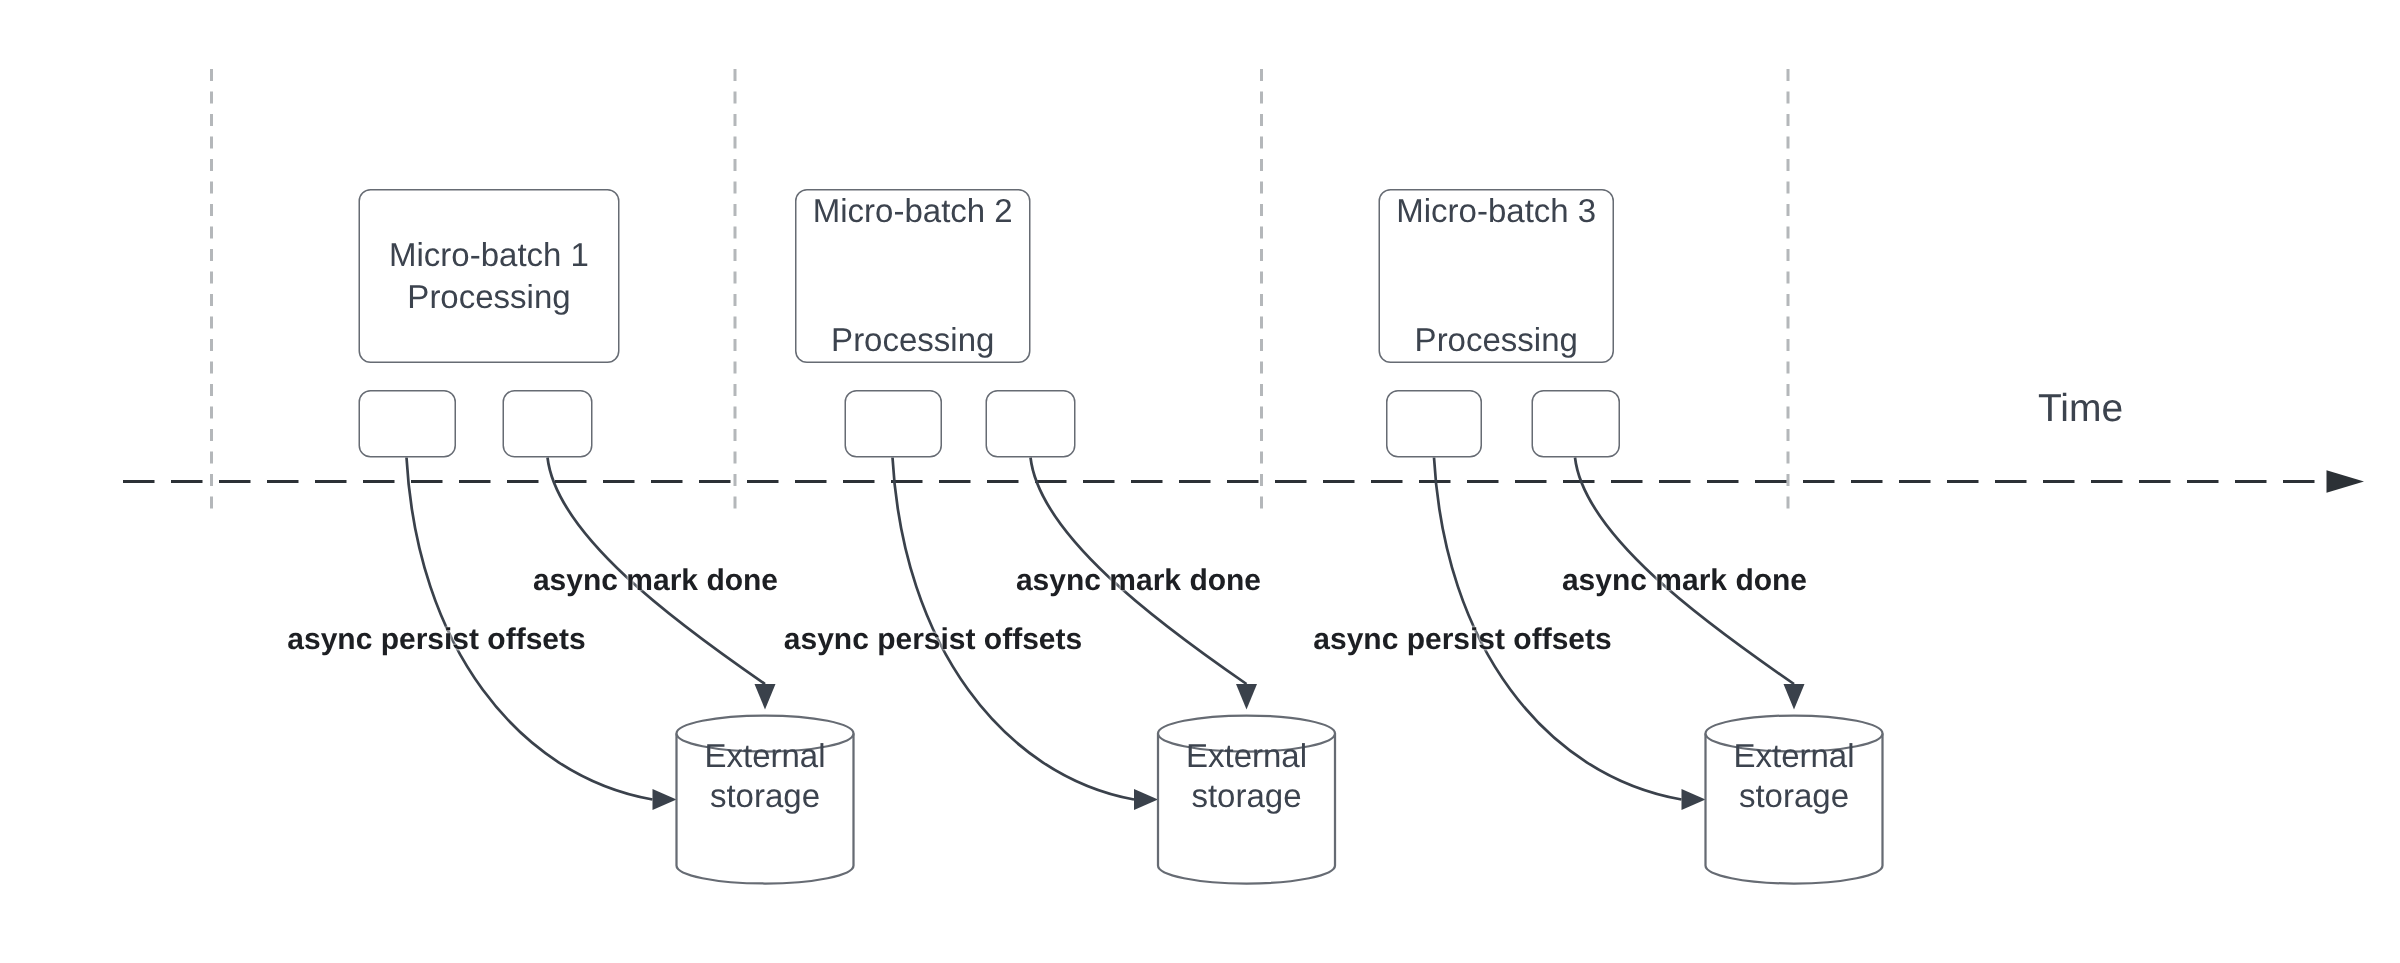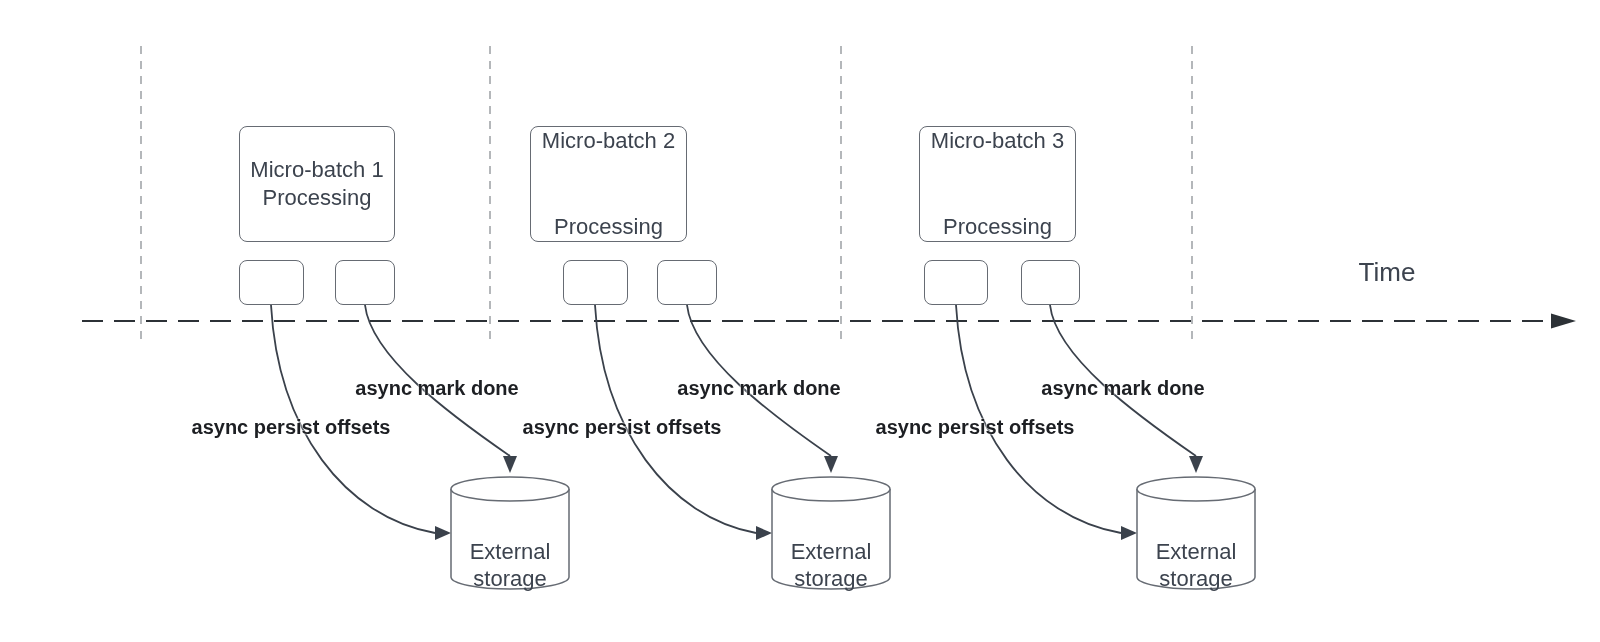--- a/index.html
+++ b/index.html
@@ -44,21 +44,21 @@
     transform: translate(-50%, -50%);
     font-weight: bold;
     font-size: 20px;
     color: var(--color-label-text, #1d1f23);
     white-space: nowrap;
     text-shadow: 0 0 2px #fff, 0 0 2px #fff;
   }
   .cyltext {
     position: absolute;
     width: 118px;
-    top: 538px;
+    top: 490px;
     text-align: center;
     color: var(--color-shape-text, #3c434e);
     font-size: 22px; line-height: 27px;
   }
   .time-label {
     position: absolute;
     left: 1387px; top: 272px;
     transform: translate(-50%, -50%);
     font-size: 26px;
     color: var(--color-shape-text, #3c434e);
@@ -102,21 +102,21 @@
     <g>
       <path class="cyl" d="M772,489 V577 A59 12 0 0 0 890,577 V489"></path>
       <ellipse class="cyl" cx="831" cy="489" rx="59" ry="12"></ellipse>
     </g>
     <g>
       <path class="cyl" d="M1137,489 V577 A59 12 0 0 0 1255,577 V489"></path>
       <ellipse class="cyl" cx="1196" cy="489" rx="59" ry="12"></ellipse>
     </g>
   </svg>
 
-  <div class="box" style="left:239px;width:156px;">
+  <div class="box" style="left:239px;width:174px;">
     <div>Micro-batch 1</div>
     <div>Processing</div>
   </div>
   <div class="box" style="left:530px;width:157px;justify-content:space-between;">
     <div>Micro-batch 2</div>
     <div>Processing</div>
   </div>
   <div class="box" style="left:919px;width:157px;justify-content:space-between;">
     <div>Micro-batch 3</div>
     <div>Processing</div>

